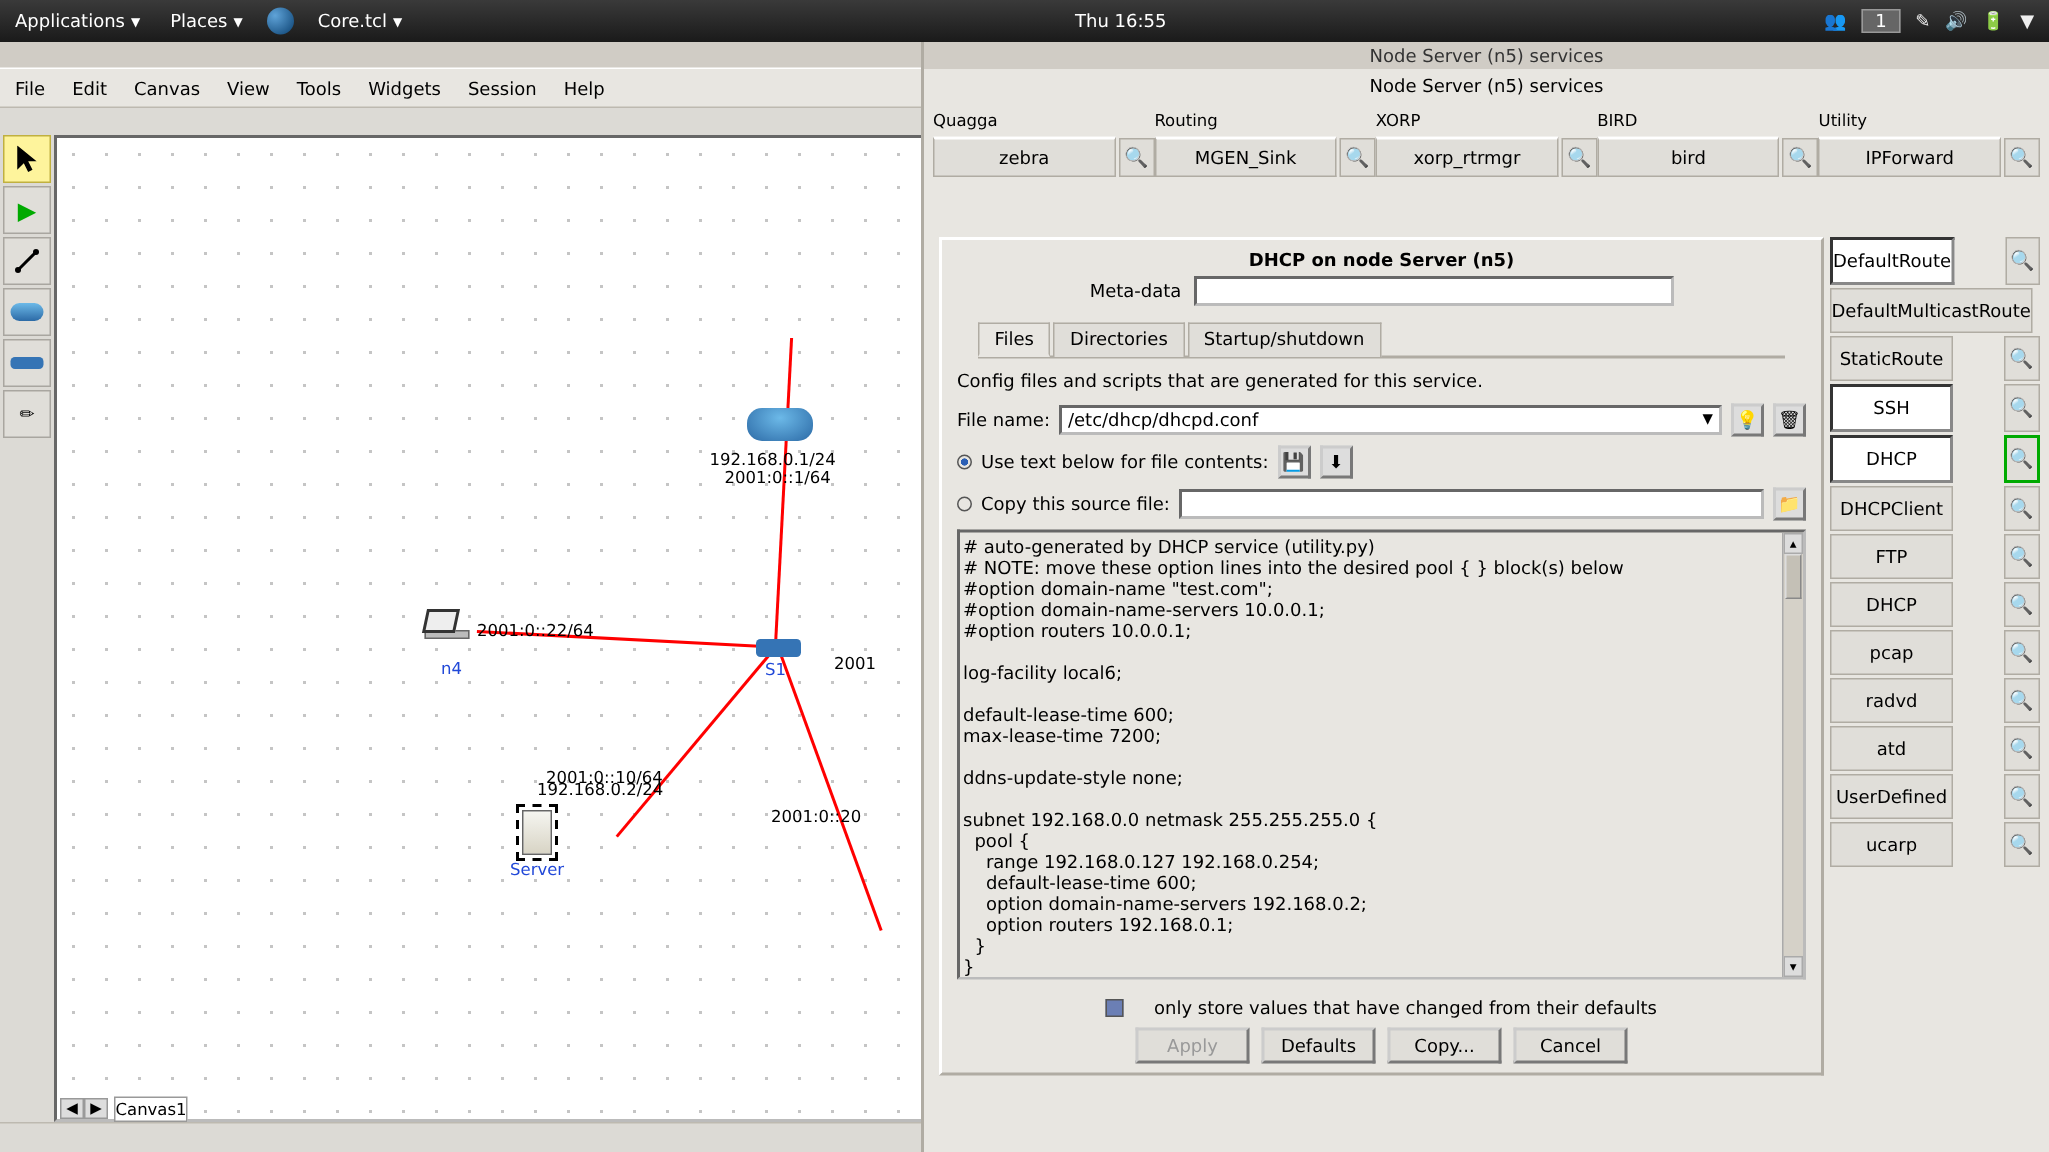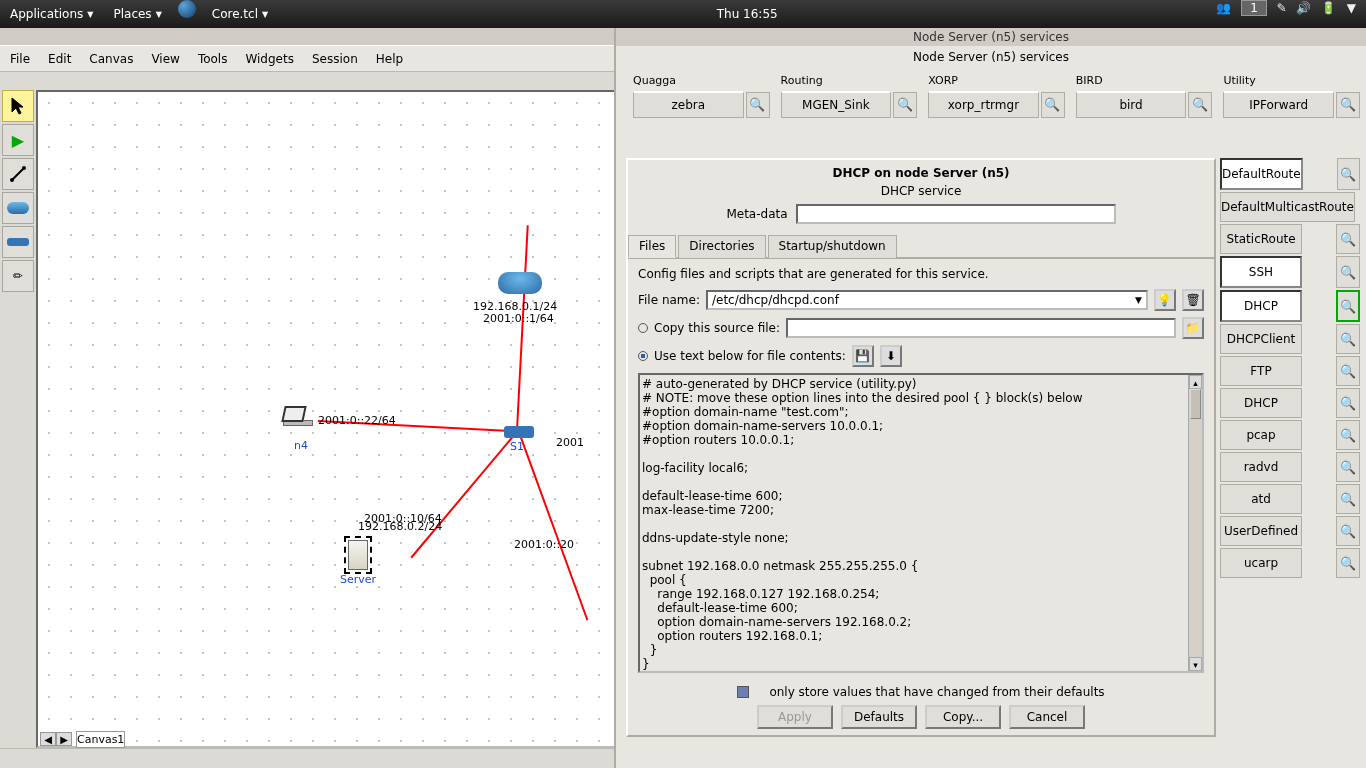--- a/index.html
+++ b/index.html
@@ -1,19 +1,19 @@
 <!DOCTYPE html>
 <html><head>
 <meta charset="utf-8">
 <style>
 * { box-sizing: border-box; margin: 0; padding: 0; font-family: "DejaVu Sans", sans-serif; font-size: 12px; }
 body { width: 1366px; height: 768px; background: #dcdad5; overflow: hidden; position: relative; }
 
 
-.top-panel { position: absolute; top: 0; left: 0; width: 1366px; height: 28px; background: linear-gradient(#3a3a3a,#1a1a1a); color: #eee; display: flex; align-items: flex-start; }
+.top-panel { position: absolute; top: 0; left: 0; width: 1366px; height: 28px; background: linear-gradient(#3a3a3a,#1a1a1a); color: #eee; display: flex; align-items: center; }
 .top-panel .menu-item { padding: 0 10px; height: 28px; display: flex; align-items: center; color: #fff; }
 .top-panel .menu-item .caret { margin-left: 4px; font-size: 8px; }
 .top-panel .spacer { flex: 1; }
 .top-panel .earth-icon { width: 18px; height: 18px; border-radius: 50%; background: radial-gradient(circle at 30% 30%, #5fa3d8, #0a4070); margin: 0 6px; }
 .top-panel .tray { display: flex; align-items: center; gap: 10px; padding-right: 10px; }
 .top-panel .tray .ws { background: #666; border: 1px solid #999; padding: 0 8px; color: #fff; }
 
 
 .core-win { position: absolute; top: 28px; left: 0; width: 1366px; height: 740px; background: #dcdad5; }
 .core-title { height: 18px; background: #d0ccc5; border-bottom: 1px solid #fff; text-align: center; color: #333; padding-top: 2px; }
@@ -45,42 +45,42 @@
 .canvas-tabs { position: absolute; left: 40px; bottom: 20px; height: 18px; display: flex; align-items: center; }
 .canvas-tabs .arrow { width: 16px; height: 14px; border: 1px solid #999; background: #ddd; display: flex; align-items: center; justify-content: center; font-size: 10px; }
 .canvas-tabs .tab { border: 1px solid #999; background: #fff; padding: 1px 0; margin-left: 4px; font-size: 11px; }
 .statusbar { position: absolute; bottom: 0; left: 0; right: 0; height: 20px; background: #dcdad5; border-top: 1px solid #bdb9b0; text-align: right; padding: 2px 40px; }
 
 
 .services-win { position: absolute; top: 28px; left: 614px; width: 752px; height: 740px; background: #e8e6e1; border-left: 2px solid #b0aca3; }
 .services-win .win-title { height: 18px; text-align: center; color: #333; padding-top: 2px; background: #d0ccc5; }
 .services-win .sub-title { height: 24px; text-align: center; padding-top: 4px; }
 .categories { display: flex; padding: 4px 6px 0; }
-.categories .cat { flex: 1; margin-left: 11px; }
+.categories .cat { flex: 1; }
 .categories .cat .label { font-size: 11px; color: #000; padding-bottom: 4px; }
 .categories .cat .row { display: flex; align-items: center; }
 .categories .cat .name { flex: 1; border: 1px solid #b0aca3; background: #e0ded9; text-align: center; padding: 5px 0; border-top: 2px solid #fff; }
 .categories .cat .cfg { width: 24px; height: 26px; border: 1px solid #b0aca3; background: #e0ded9; margin-left: 2px; display: flex; align-items: center; justify-content: center; }
 
 .svc-list { position: absolute; right: 6px; top: 130px; width: 140px; }
 .svc-list .row { display: flex; margin-bottom: 2px; gap: 32px; }
 .svc-list .name { flex: 1; border: 1px solid #b0aca3; background: #e0ded9; text-align: center; padding: 7px 0; }
 .svc-list .name.on { background: #fff; border: 2px inset #888; }
 .svc-list .cfg { width: 24px; border: 1px solid #b0aca3; background: #e0ded9; margin-left: 2px; display: flex; align-items: center; justify-content: center; }
 .svc-list .cfg.on { border: 2px solid #0a0; }
 .mag { font-size: 13px; }
 
 
 .dhcp-dlg { position: absolute; left: 10px; top: 130px; width: 590px; background: #e8e6e1; border: 2px solid #b0aca3; border-top-color: #fff; border-left-color: #fff; }
 .dhcp-dlg .title { text-align: center; font-weight: bold; padding: 6px 0 4px; }
 .dhcp-dlg .subtitle { text-align: center; padding-bottom: 6px; }
 .dhcp-dlg .meta-row { display: flex; align-items: center; justify-content: center; gap: 8px; padding-bottom: 10px; }
 .dhcp-dlg .meta-row input { width: 320px; height: 20px; border: 2px inset #bbb; background: #fff; }
 
-.nb-tabs { display: flex; border-bottom: 2px solid #b0aca3; margin: 0 0; }
+.nb-tabs { display: flex; border-bottom: 2px solid #b0aca3; margin: 0 24px; }
 .nb-tabs .t { border: 1px solid #b0aca3; border-bottom: none; padding: 3px 10px; background: #e0ded9; margin-right: 2px; position: relative; top: 1px; }
 .nb-tabs .t.active { background: #e8e6e1; border-bottom: 2px solid #e8e6e1; }
 
 .tabpane { padding: 6px 10px; }
 .tabpane .desc { padding: 2px 0 8px; }
 .fr { display: flex; align-items: center; gap: 6px; margin-bottom: 6px; }
 .fr label { }
 .fr .combo, .fr .entry { flex: 1; height: 20px; border: 2px inset #bbb; background: #fff; padding: 0 4px; font-size: 12px; display: flex; align-items: center; justify-content: flex-end; }
 .fr .combo .dd { margin-left: auto; font-size: 9px; }
 .fr .btn { width: 22px; height: 22px; border: 2px outset #ccc; background: #ddd; display:flex; align-items:center; justify-content:center; }
@@ -333,21 +333,20 @@
     <div class="row">
         <div class="name">ucarp</div>
         <div class="cfg">
           <span class="mag">🔍</span>
         </div>
       </div>
   </div>
 
   <div class="dhcp-dlg">
     <div class="title">DHCP on node Server (n5)</div>
-    <div class="subtitle">DHCP service</div>
     <div class="meta-row">
       <span>Meta-data</span>
       <input type="text" style="">
     </div>
     <div class="nb-tabs">
       <div class="t active">Files</div>
       <div class="t">Directories</div>
       <div class="t">Startup/shutdown</div>
     </div>
     <div class="tabpane">
@@ -359,35 +358,35 @@
             <span class="dd">▼</span>
           </div>
         <div class="btn">
             <span>💡</span>
           </div>
         <div class="btn">
             <span>🗑</span>
           </div>
       </div>
       <div class="fr">
+        <div class="radio on"></div>
+        <label>Use text below for file contents:</label>
+        <div class="btn">
+            <span>💾</span>
+          </div>
+        <div class="btn">
+            <span>⬇</span>
+          </div>
+      </div>
+      <div class="fr">
         <div class="radio"></div>
         <label>Copy this source file:</label>
         <div class="entry"></div>
         <div class="btn">
             <span>📁</span>
-          </div>
-      </div>
-      <div class="fr">
-        <div class="radio on"></div>
-        <label>Use text below for file contents:</label>
-        <div class="btn">
-            <span>💾</span>
-          </div>
-        <div class="btn">
-            <span>⬇</span>
           </div>
       </div>
       <div class="editor"><span style="display:block; padding-right:16px;"># auto-generated by DHCP service (utility.py)
 # NOTE: move these option lines into the desired pool { } block(s) below
 #option domain-name "test.com";
 #option domain-name-servers 10.0.0.1;
 #option routers 10.0.0.1;
 
 log-facility local6;
 

